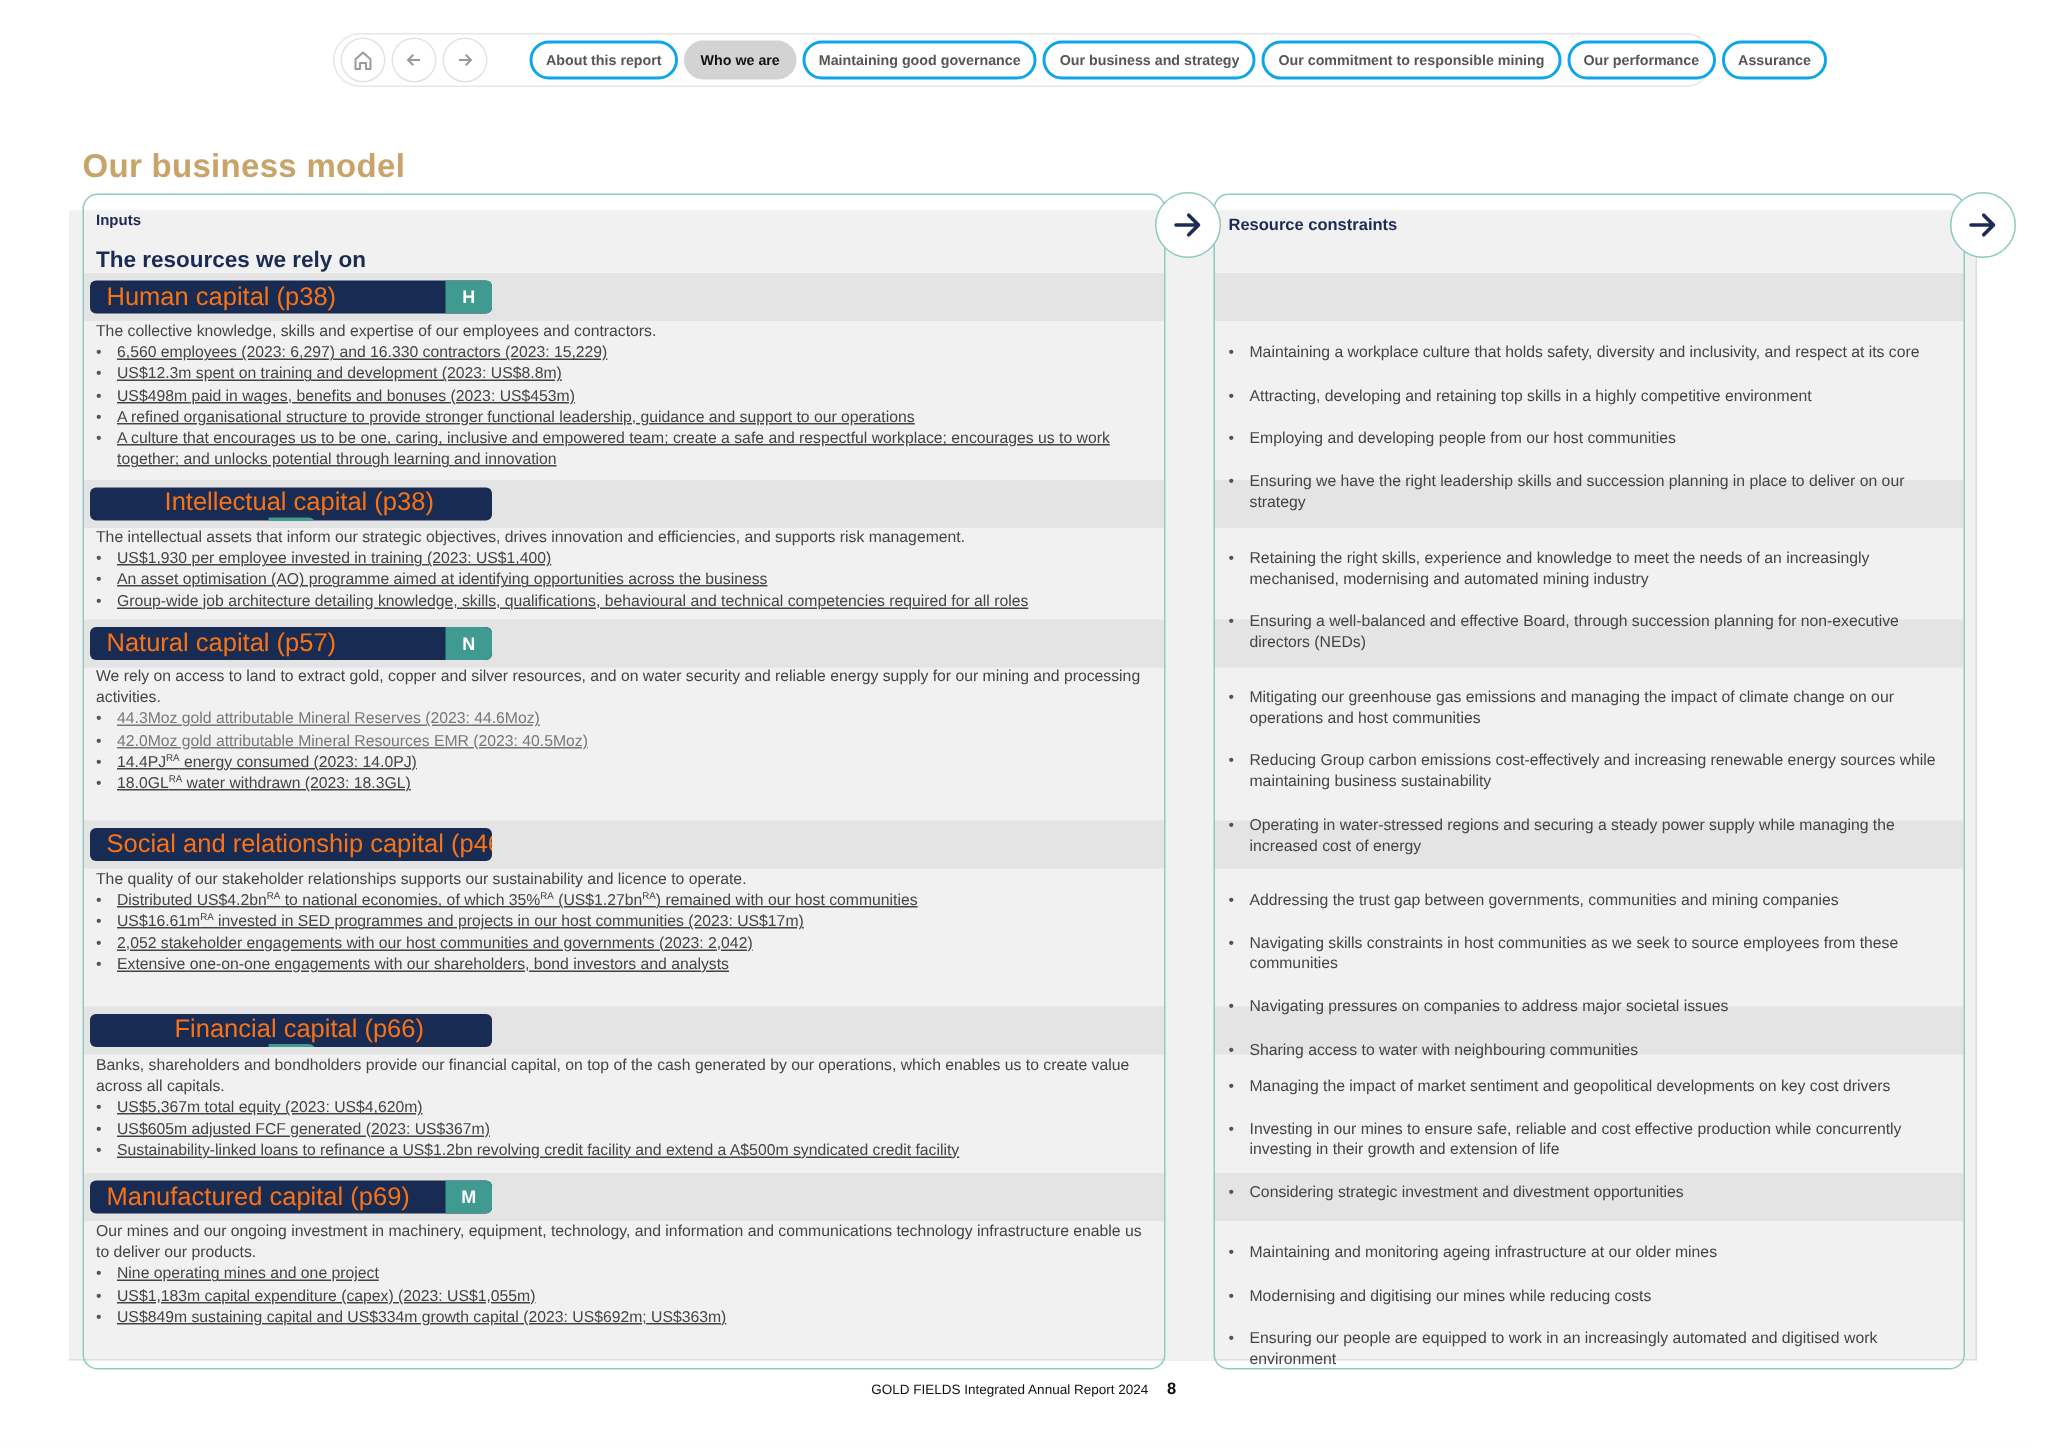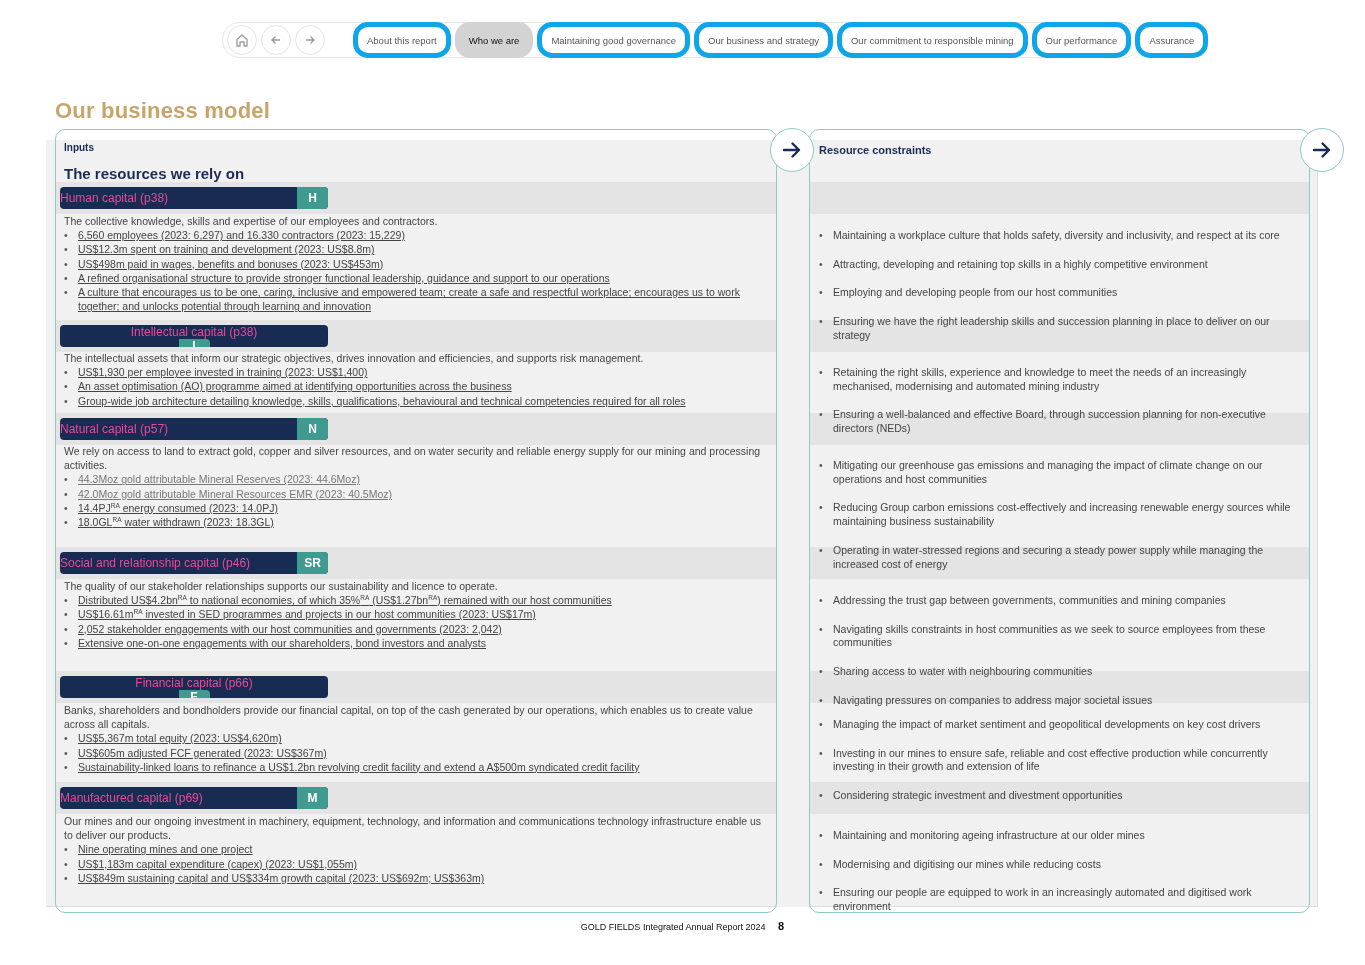--- a/index.html
+++ b/index.html
@@ -12,22 +12,22 @@
     border: 1px solid #e6e6e6; border-radius: 18px; background: #fff;
     display: flex; align-items: center; padding: 0 4px; gap: 4px;
   }
   .nav-circle {
     width: 30px; height: 30px; border-radius: 50%; border: 1px solid #e3e3e3;
     display: flex; align-items: center; justify-content: center; background: #fff; flex: 0 0 auto;
   }
   .nav-circle svg { width: 16px; height: 16px; }
   .nav-spacer { width: 20px; flex: 0 0 auto; }
   .nav-pill {
-    height: 36px; border-radius: 15px; border: 5px solid #0ea5e9; padding: 0 9px;
-    display: flex; align-items: center; font-size: 9.5px; color: #555; background: #fff; white-space: nowrap; flex: 0 0 auto;
+    height: 26px; border-radius: 15px; border: 2px solid #0ea5e9; padding: 0 9px;
+    display: flex; align-items: center; font-size: 9.5px; color: #555; background: #fff; white-space: nowrap; flex: 0 0 auto; font-weight: bold;
   }
   .nav-pill.active { background: #d3d3d3; border-color: #d3d3d3; color: #111; }
 
   
   .page-title {
     position: absolute; left: 55px; top: 98px; font-size: 22px; color: #c9a46a; letter-spacing: 0.2px;
   }
 
   
   .backdrop {
@@ -56,21 +56,21 @@
   
   .band {
     position: absolute; left: 56px; width: 1253px; height: 32px; background: #e4e4e4;
   }
   .band-gap { position: absolute; left: 777px; width: 32px; background: #f1f1f1; }
 
   .cap-header {
     position: absolute; left: 60px; height: 22px; width: 268px; border-radius: 4px; background: #182b52;
     display: flex; align-items: center; overflow: hidden;
   }
-  .cap-header .label { flex: 1; color: #ec4899; font-size: 12px; padding-left: 0; white-space: nowrap; }
+  .cap-header .label { flex: 1; color: #f97316; font-size: 17px; padding-left: 11px; white-space: nowrap; }
   .cap-header .badge {
     width: 31px; height: 22px; background: #3f9b8f; color: #fff; font-weight: bold; font-size: 12px;
     display: flex; align-items: center; justify-content: center; border-radius: 0 4px 4px 0;
   }
 
   .cap-body { position: absolute; left: 64px; width: 705px; font-size: 10.5px; line-height: 14.2px; color: #444; }
   .cap-body ul { list-style: none; }
   .cap-body li { position: relative; padding-left: 14px; text-decoration: underline; }
   .cap-body li::before { content: "•"; position: absolute; left: 0; top: 0; color: #555; }
   .muted { color: #777; }
@@ -217,22 +217,22 @@
     <li><span>Distributed US$4.2bn</span><sup>RA</sup><span> to national economies, of which 35%</span><sup>RA</sup><span> (US$1.27bn</span><sup>RA</sup><span>) remained with our host communities</span></li>
     <li><span>US$16.61m</span><sup>RA</sup><span> invested in SED programmes and projects in our host communities (2023: US$17m)</span></li>
     <li>2,052 stakeholder engagements with our host communities and governments (2023: 2,042)</li>
     <li>Extensive one-on-one engagements with our shareholders, bond investors and analysts</li>
   </ul>
 </div>
 <div class="con-body" style="top:579px;">
   <ul>
     <li>Addressing the trust gap between governments, communities and mining companies</li>
     <li>Navigating skills constraints in host communities as we seek to source employees from these communities</li>
+    <li>Navigating pressures on companies to address major societal issues</li>
     <li>Sharing access to water with neighbouring communities</li>
-    <li>Navigating pressures on companies to address major societal issues</li>
   </ul>
 </div>
 
 <div class="cap-header" style="top:676px;flex-direction:column;">
   <span class="label">Financial capital (p66)</span>
   <span class="badge">F</span>
 </div>
 <div class="cap-body" style="top:703px;">
   <p>Banks, shareholders and bondholders provide our financial capital, on top of the cash generated by our operations, which enables us to create value across all capitals.</p>
   <ul>

